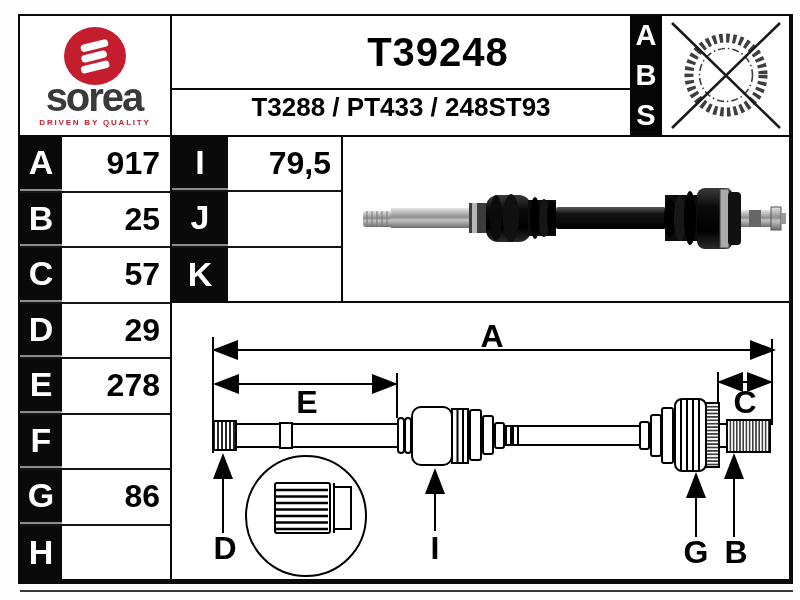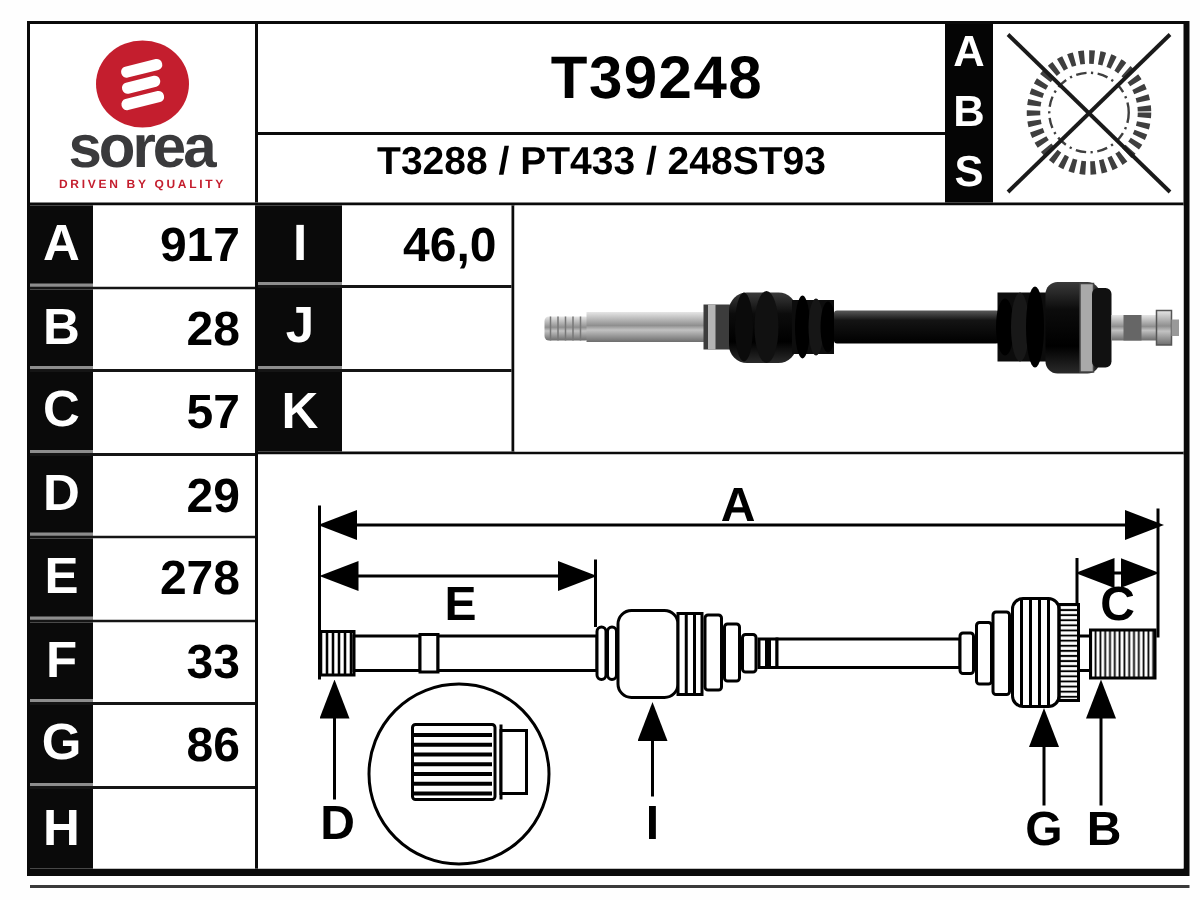--- a/index.html
+++ b/index.html
@@ -88,53 +88,52 @@
     <div class="vline" style="left:150px;top:0;width:2px;height:119px;"></div>
     <div class="hline" style="left:152px;top:72px;width:458px;height:2px;"></div>
 
     <div class="spec-table">
       <div class="srow">
           <div class="lbl">A</div>
           <div class="val">917</div>
         </div>
       <div class="srow">
           <div class="lbl">B</div>
-          <div class="val">28</div>
+          <div class="val">25</div>
         </div>
       <div class="srow">
           <div class="lbl">C</div>
           <div class="val">57</div>
         </div>
       <div class="srow">
           <div class="lbl">D</div>
           <div class="val">29</div>
         </div>
       <div class="srow">
           <div class="lbl">E</div>
           <div class="val">278</div>
         </div>
       <div class="srow">
           <div class="lbl">F</div>
-          <div class="val">33</div>
         </div>
       <div class="srow">
           <div class="lbl">G</div>
           <div class="val">86</div>
         </div>
       <div class="srow">
           <div class="lbl">H</div>
           <div class="val"></div>
         </div>
     </div>
     <div class="vline" style="left:150px;top:121px;width:2px;height:442px;"></div>
 
     <div class="spec-table2">
       <div class="srow">
           <div class="lbl">I</div>
-          <div class="val">46,0</div>
+          <div class="val">79,5</div>
         </div>
       <div class="srow">
           <div class="lbl">J</div>
           <div class="val"></div>
         </div>
       <div class="srow">
           <div class="lbl">K</div>
           <div class="val"></div>
         </div>
     </div>

